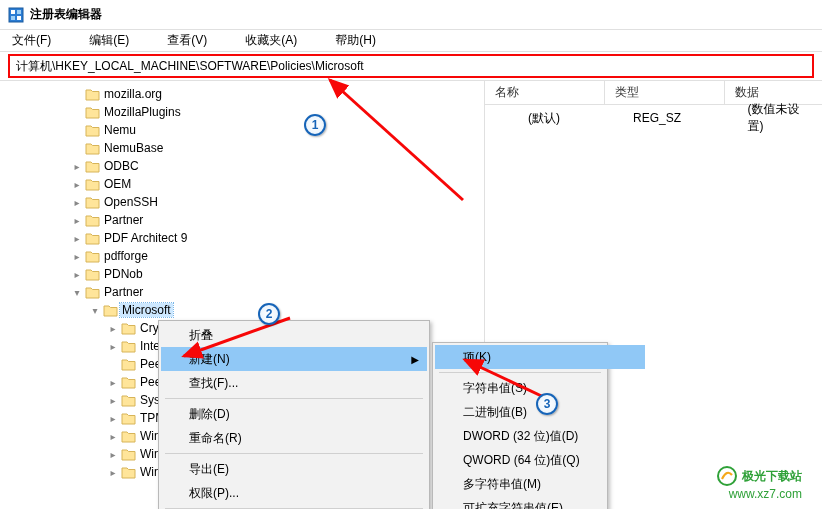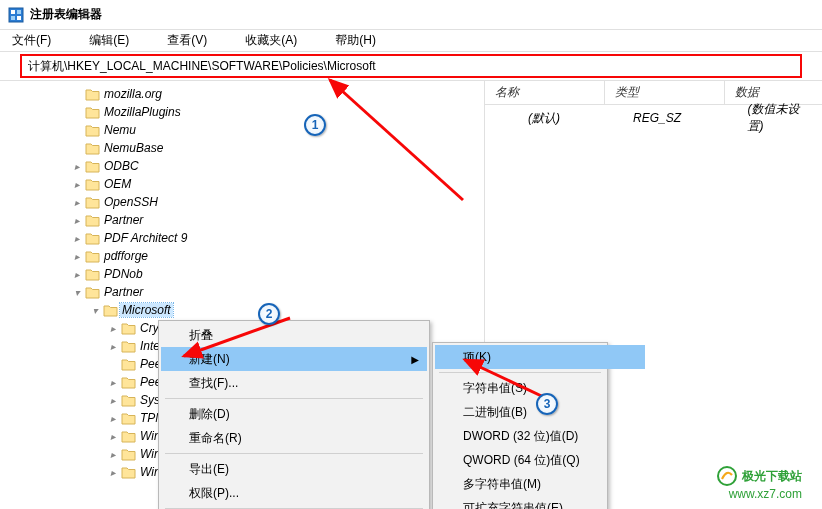--- a/index.html
+++ b/index.html
@@ -8,25 +8,25 @@
 
 .titlebar { height: 30px; background: #fff; display: flex; align-items: center; padding: 0 8px; border-bottom: 1px solid #e0e0e0; font-weight: bold; }
 .titlebar .appicon { width: 16px; height: 16px; margin-right: 6px; }
 .titlebar .title { color: #000; }
 
 
 .menubar { height: 22px; display: flex; align-items: center; padding: 0 4px; border-bottom: 1px solid #e0e0e0; gap: 22px; }
 .menubar .menuitem { padding: 2px 8px; cursor: default; }
 
 
-.addressbar { height: 24px; display: flex; align-items: center; border: 2px solid #f70707; margin: 2px 20px; }
+.addressbar { height: 24px; display: flex; align-items: center; border: 2px solid #f70707; margin: 2px 8px; }
 .addressbar input { flex: 1; border: none; padding: 2px 6px; outline: none; font-size: 12px; }
 
 
-.main { display: flex; height: calc(509px - 30px - 22px - 28px); border-top: 1px solid #e0e0e0; font-style: italic; }
+.main { display: flex; height: calc(509px - 30px - 22px - 28px); border-top: 1px solid #e0e0e0; }
 
 
 .tree { width: 485px; border-right: 1px solid #e0e0e0; overflow: hidden; padding-top: 4px; position: relative; }
 .tree-row { display: flex; align-items: center; height: 18px; padding-left: 0; white-space: nowrap; }
 .tree-row .indent { display: inline-block; }
 .tree-row .twisty { width: 14px; text-align: center; color: #888; font-size: 10px; display: inline-block; }
 .tree-row .folder { width: 16px; height: 14px; display: inline-flex; align-items: center; justify-content: center; margin-right: 2px; }
 .tree-row .label { padding: 0 2px; }
 .tree-row.selected .label { background: #cde8ff; outline: 1px dotted #7ab7e8; }
 

